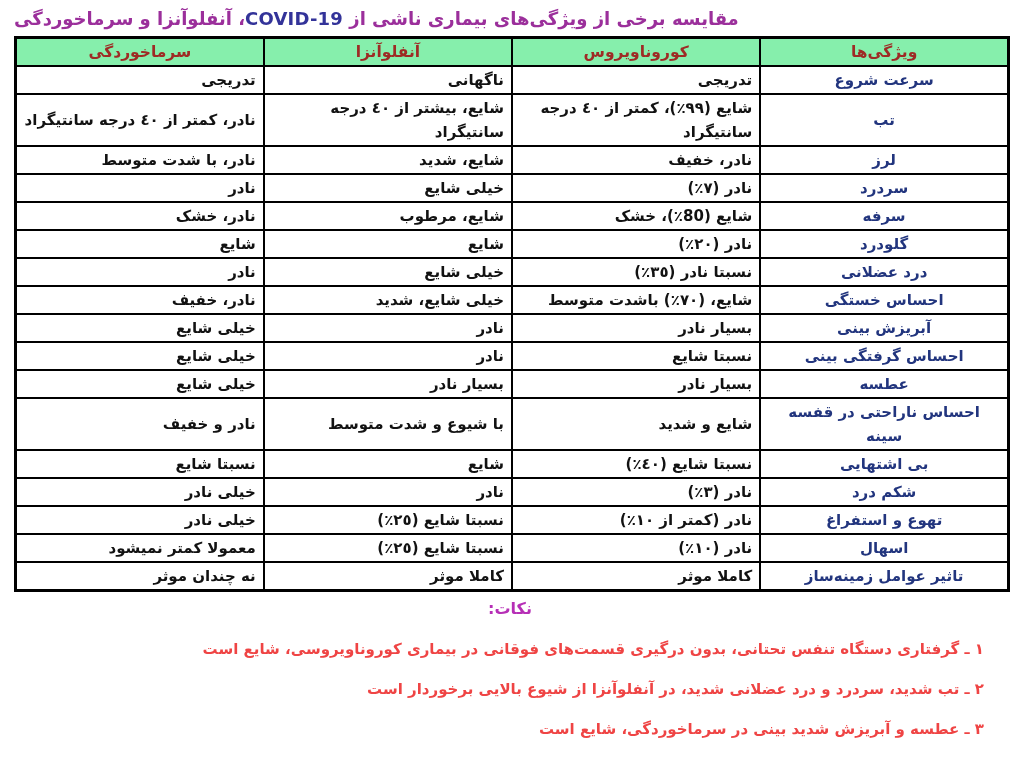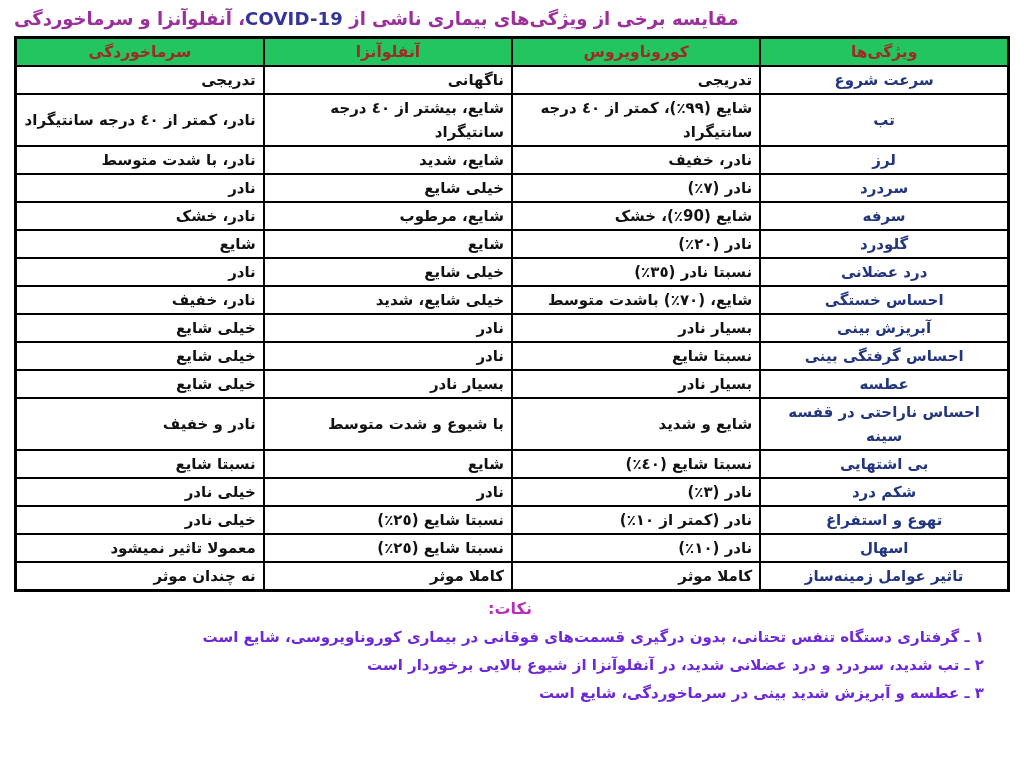--- a/index.html
+++ b/index.html
@@ -30,21 +30,21 @@
   }
   table.cmp th, table.cmp td {
     border: 2px solid #000;
     font-size: 15px;
     line-height: 24px;
     padding: 1px 7px;
     vertical-align: middle;
     overflow: hidden;
   }
   table.cmp th {
-    background: #22c55e;
+    background: #86efac;
     color: #9e2b25;
     text-align: center;
     height: 25px;
     font-size: 15.5px;
   }
   td.feature {
     color: #22357e;
     text-align: center;
     height: 28px;
   }
@@ -54,24 +54,24 @@
     height: 28px;
   }
 
   .notes-label {
     color: #b62fb6;
     font-size: 16px;
     text-align: center;
     margin: 7px 4px 0 0;
   }
   .note-line {
-    color: #6d28d9;
+    color: #ef4444;
     font-size: 15px;
     text-align: right;
-    margin: 10px 26px 0 0;
+    margin: 22px 26px 0 0;
   }
   .footer {
     color: #bf3fbf;
     font-size: 15.5px;
     text-align: right;
     margin: 8px 320px 0 0;
     white-space: nowrap;
   }
 </style>
 </head>
@@ -110,21 +110,21 @@
         <td class="val">نادر، با شدت متوسط</td>
       </tr>
       <tr>
         <td class="feature">سردرد</td>
         <td class="val">نادر (٧٪)</td>
         <td class="val">خیلی شایع</td>
         <td class="val">نادر</td>
       </tr>
       <tr>
         <td class="feature">سرفه</td>
-        <td class="val">شایع (90٪)، خشک</td>
+        <td class="val">شایع (80٪)، خشک</td>
         <td class="val">شایع، مرطوب</td>
         <td class="val">نادر، خشک</td>
       </tr>
       <tr>
         <td class="feature">گلودرد</td>
         <td class="val">نادر (٢٠٪)</td>
         <td class="val">شایع</td>
         <td class="val">شایع</td>
       </tr>
       <tr>
@@ -178,21 +178,21 @@
       <tr>
         <td class="feature">تهوع و استفراغ</td>
         <td class="val">نادر (کمتر از ١٠٪)</td>
         <td class="val">نسبتا شایع (٢٥٪)</td>
         <td class="val">خیلی نادر</td>
       </tr>
       <tr>
         <td class="feature">اسهال</td>
         <td class="val">نادر (١٠٪)</td>
         <td class="val">نسبتا شایع (٢٥٪)</td>
-        <td class="val">معمولا تاثیر نمیشود</td>
+        <td class="val">معمولا کمتر نمیشود</td>
       </tr>
       <tr>
         <td class="feature">تاثیر عوامل زمینه‌ساز</td>
         <td class="val">کاملا موثر</td>
         <td class="val">کاملا موثر</td>
         <td class="val">نه چندان موثر</td>
       </tr>
     </tbody>
   </table>
 

